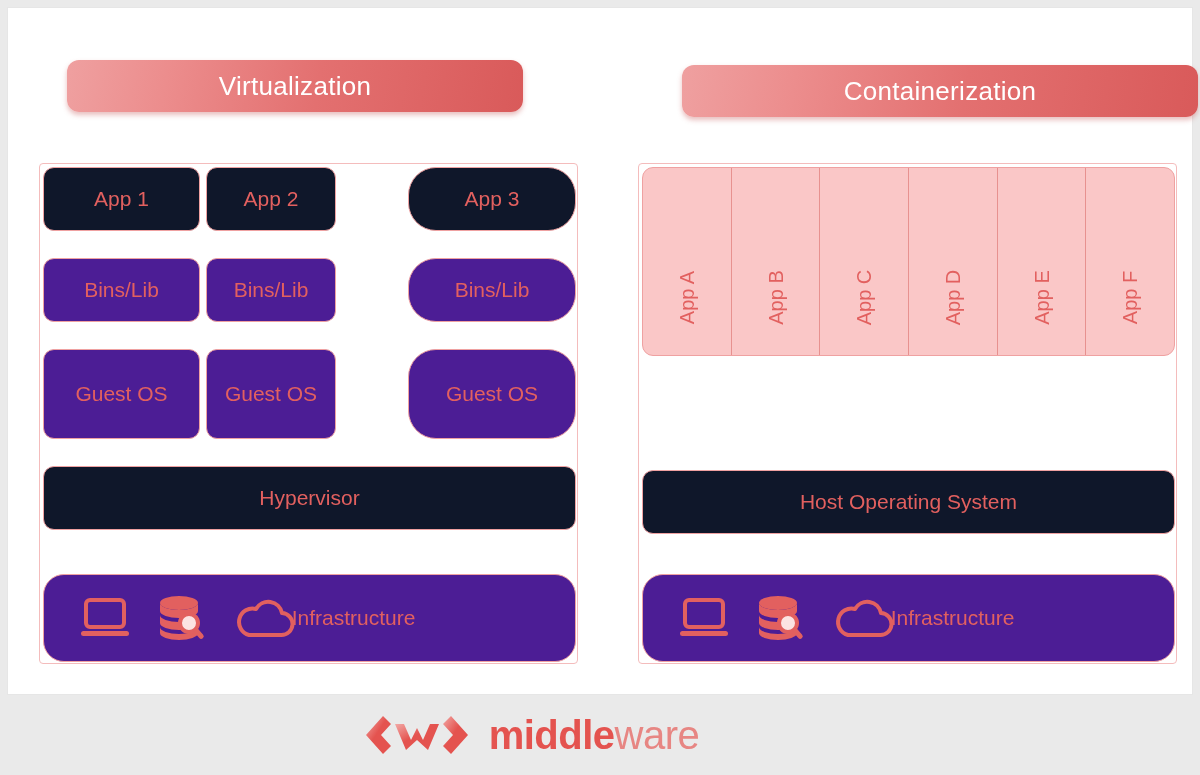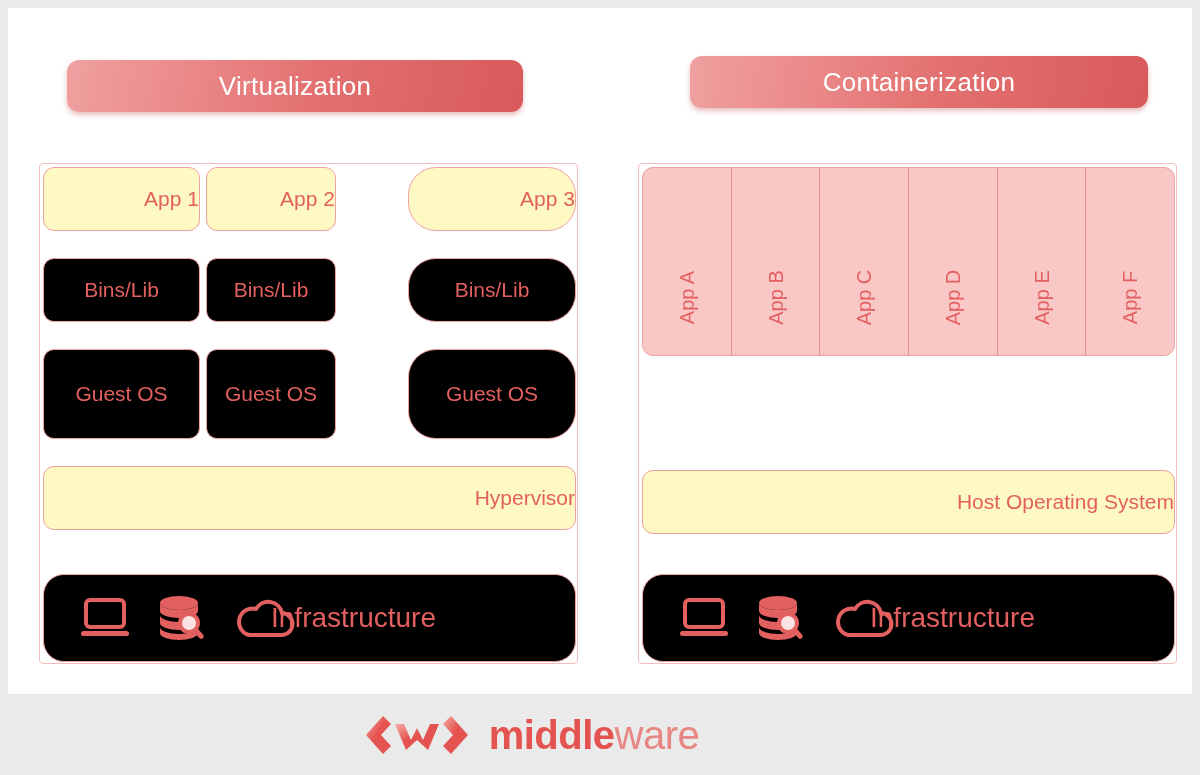--- a/index.html
+++ b/index.html
@@ -41,21 +41,21 @@
     color: #ffffff;
     font-size: 26px;
     letter-spacing: .3px;
     display: flex;
     align-items: center;
     justify-content: center;
     box-shadow: 0 3px 5px rgba(190, 70, 70, .35);
     background: linear-gradient(100deg, #efa0a0 0%, #ec8d8d 22%, #e37070 55%, #d95a5a 100%);
   }
   .hdr-left  { left: 59px;  top: 52px; width: 456px; }
-  .hdr-right { left: 674px; top: 48px; width: 458px; margin-left: 8px; }
+  .hdr-right { left: 674px; top: 57px; width: 516px; }
 
   
   .panel {
     position: absolute;
     box-sizing: border-box;
     border: 1px solid #f4bcbc;
     border-radius: 4px;
     background: #ffffff;
   }
   .panel-left  { left: 31px;  top: 155px; width: 539px; height: 501px; }
@@ -66,22 +66,22 @@
     position: absolute;
     box-sizing: border-box;
     display: flex;
     align-items: center;
     justify-content: center;
     color: #e2605f;
     font-size: 21px;
     border: 1px solid #efa1a1;
     border-radius: 11px;
   }
-  .fill-dark  { background: #fef9c3; justify-content: flex-end; }
-  .fill-light { background: #000000; }
+  .fill-dark  { background: #0f172a; }
+  .fill-light { background: #4c1d95; }
 
   
   .col1 { left: 3px;   width: 157px; }
   .col2 { left: 166px; width: 130px; }
   .col3 { left: 368px; width: 168px; border-radius: 28px; }
 
   .row-app   { top: 3px;   height: 64px; }
   .row-bins  { top: 94px;  height: 64px; }
   .row-guest { top: 185px; height: 90px; }
 
@@ -142,21 +142,21 @@
   .infra-icons {
     display: flex;
     align-items: center;
     gap: 24px;
   }
   .infra-label {
     position: absolute;
     left: 0; right: 0;
     text-align: center;
     color: #e2605f;
-    font-size: 28px;
+    font-size: 21px;
     padding-left: 88px;
     box-sizing: border-box;
   }
   .ico { display: block; }
 
   
   .footer {
     position: absolute;
     left: 0;
     top: 695px;

